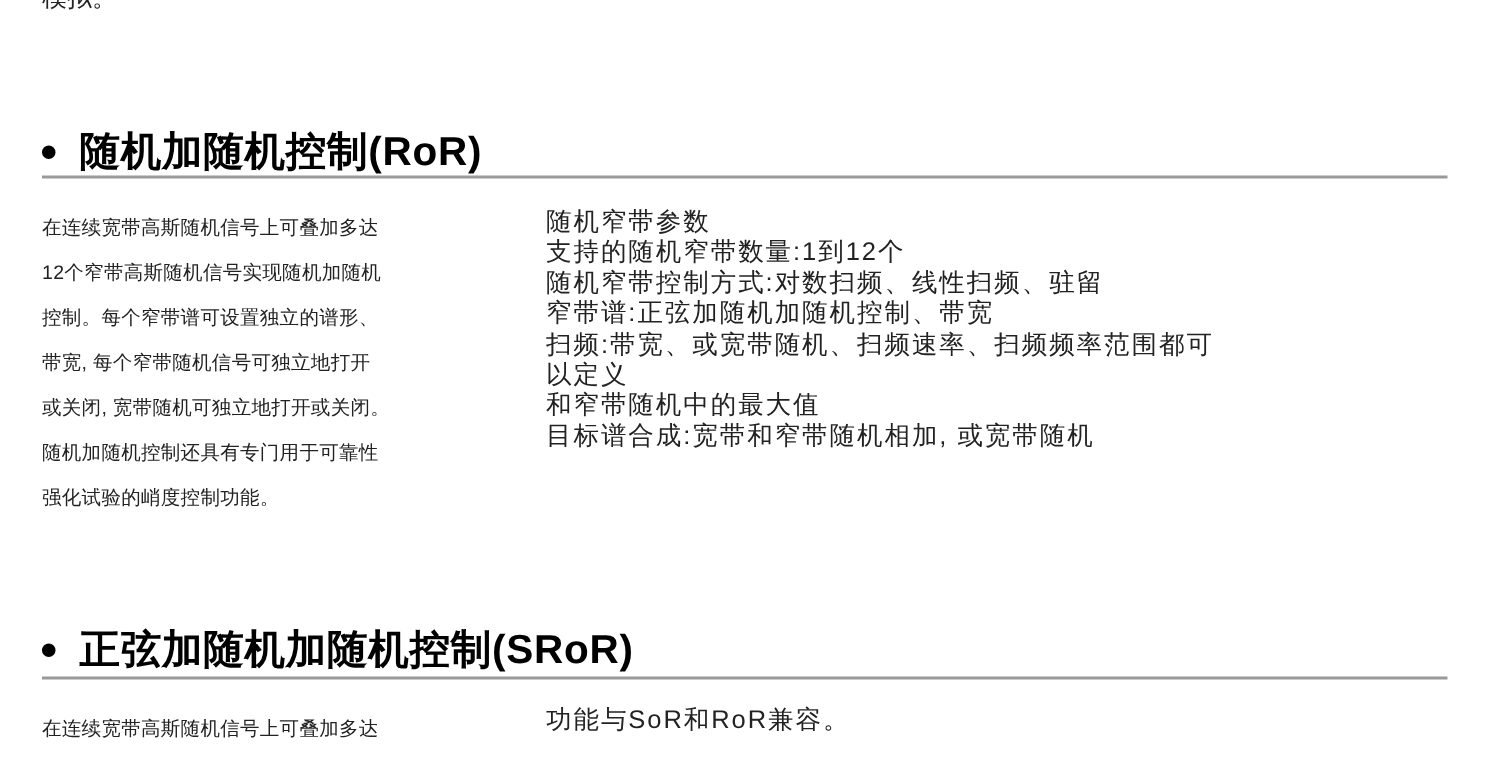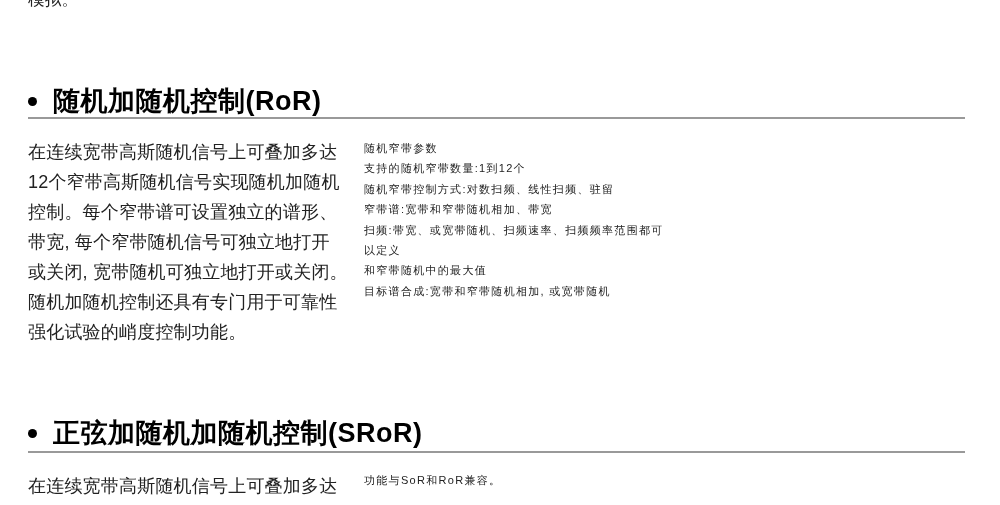--- a/index.html
+++ b/index.html
@@ -64,28 +64,28 @@
   }
 
   
   .col {
     position: absolute;
     color: #222222;
   }
   .col-left {
     left: 28px;
     width: 300px;
-    font-size: 18px;
+    font-size: 13px;
     line-height: 30px;
     letter-spacing: 0.2px;
   }
   .col-right {
     left: 364px;
     width: 460px;
-    font-size: 11px;
+    font-size: 17px;
     line-height: 20.4px;
     letter-spacing: 1.3px;
   }
   .col .line { white-space: nowrap; }
 
   #sec1-heading { top: 86px; }
   #sec1-rule    { top: 117px; }
   #sec1-left    { top: 137px; }
   #sec1-right   { top: 138px; }
 
@@ -116,21 +116,21 @@
       <div class="line">带宽, 每个窄带随机信号可独立地打开</div>
       <div class="line">或关闭, 宽带随机可独立地打开或关闭。</div>
       <div class="line">随机加随机控制还具有专门用于可靠性</div>
       <div class="line">强化试验的峭度控制功能。</div>
     </div>
 
   <div class="col col-right" id="sec1-right">
       <div class="line">随机窄带参数</div>
       <div class="line">支持的随机窄带数量:1到12个</div>
       <div class="line">随机窄带控制方式:对数扫频、线性扫频、驻留</div>
-      <div class="line">窄带谱:宽带和窄带随机相加、带宽</div>
+      <div class="line">窄带谱:正弦加随机加随机控制、带宽</div>
       <div class="line">扫频:带宽、或宽带随机、扫频速率、扫频频率范围都可</div>
       <div class="line">以定义</div>
       <div class="line">和窄带随机中的最大值</div>
       <div class="line">目标谱合成:宽带和窄带随机相加, 或宽带随机</div>
     </div>
 
   <div class="heading-row" id="sec2-heading">
     <span class="bullet"></span>
     <h2>正弦加随机加随机控制(SRoR)</h2>
   </div>

